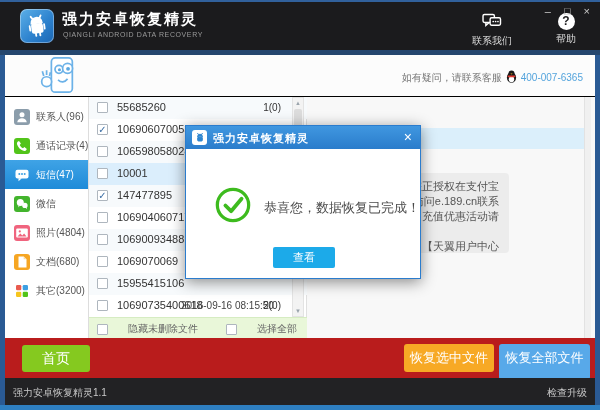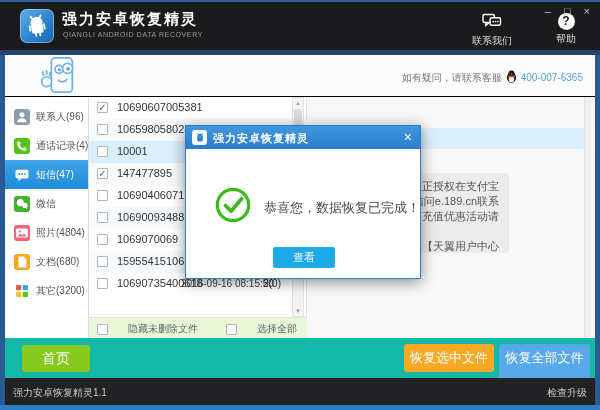--- a/index.html
+++ b/index.html
@@ -72,21 +72,21 @@
   .lf-hide { left:8px; } .lf-all { right:10px; }
   
   .preview { position:absolute; left:302px; top:0; width:288px; height:241px; background:#f8f8f8; }
   .preview-bar { position:absolute; left:0; top:31px; width:277px; height:21px; background:#dbeffb; }
   .msg-box { position:absolute; left:25px; top:76px; width:177px; height:80px; background:#ececec;
     border-radius:4px; padding:6px 10px 0 0; font-size:11px; color:#555; text-align:right; }
   .msg-box div { line-height:15px; white-space:nowrap; }
   .preview-scroll { position:absolute; right:4px; top:0; width:7px; height:241px;
     background:#f0f0f0; border-left:1px solid #e2e2e2; }
   
-  .actionbar { position:absolute; top:338px; left:5px; width:590px; height:40px; background:#14b8a6; }
+  .actionbar { position:absolute; top:338px; left:5px; width:590px; height:40px; background:#b91c1c; }
   .btn { position:absolute; color:#ffffff; text-align:center; border-radius:3px; cursor:pointer; }
   .btn-home { left:17px; top:7px; width:68px; height:27px; line-height:27px; font-size:14px; background:#85c91f; }
   .btn-sel  { right:101px; top:6px; width:90px; height:28px; line-height:28px; font-size:13px; background:#f7a925; }
   .btn-all  { right:5px; top:6px; width:91px; height:36px; line-height:28px; font-size:13px; background:#58a9e9; }
   
   .statusbar { position:absolute; top:378px; left:5px; width:590px; height:27px;
     background:#222224; color:#c9c9c9; font-size:10px; }
   .sb-version { position:absolute; left:8px; top:8px; }
   .sb-update { position:absolute; right:8px; top:8px; cursor:pointer; }
   
@@ -244,20 +244,25 @@
             <rect x="8.7" y="2" width="5.3" height="5.3" rx="1.2" fill="#3da0e3"></rect>
             <rect x="2" y="8.7" width="5.3" height="5.3" rx="1.2" fill="#f6c51e"></rect>
             <rect x="8.7" y="8.7" width="5.3" height="5.3" rx="1.2" fill="#52c41a"></rect>
           </svg></span>
         <span>其它(3200)</span>
       </div>
     </div>
 
   <div class="list">
     <div class="rows">
+        <div class="row alt">
+          <span class="cb"></span>
+          <span class="num">55685260</span>
+          <span class="count">1(0)</span>
+        </div>
         <div class="row">
           <span class="cb">✓</span>
           <span class="num">10690607005381</span>
         </div>
         <div class="row alt">
           <span class="cb"></span>
           <span class="num">1065980580280...</span>
         </div>
         <div class="row selected">
           <span class="cb"></span>

